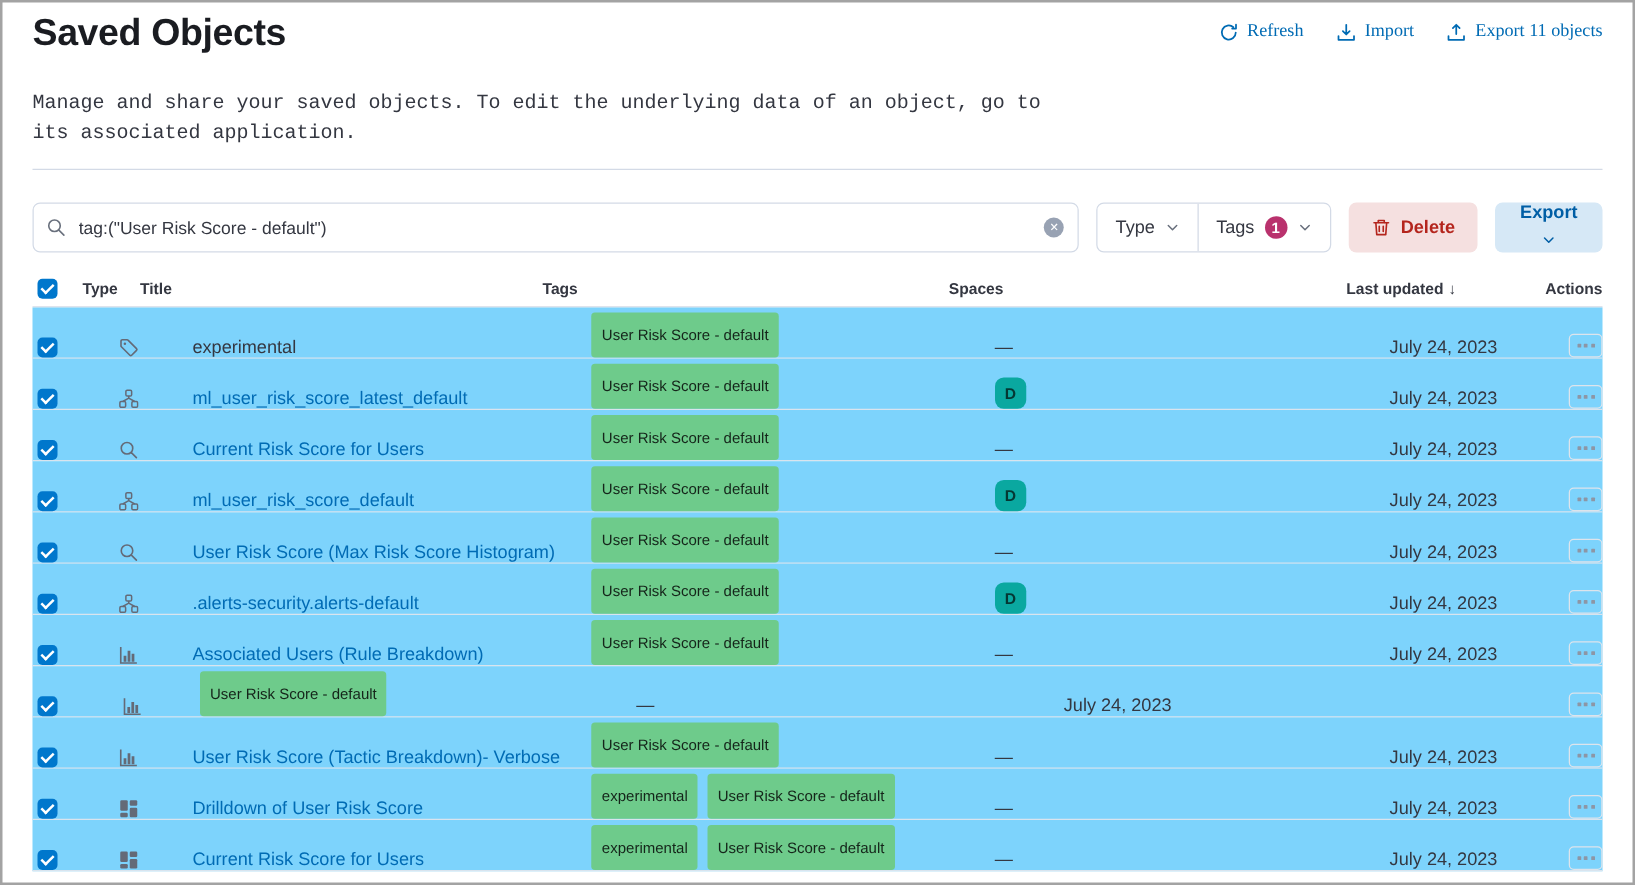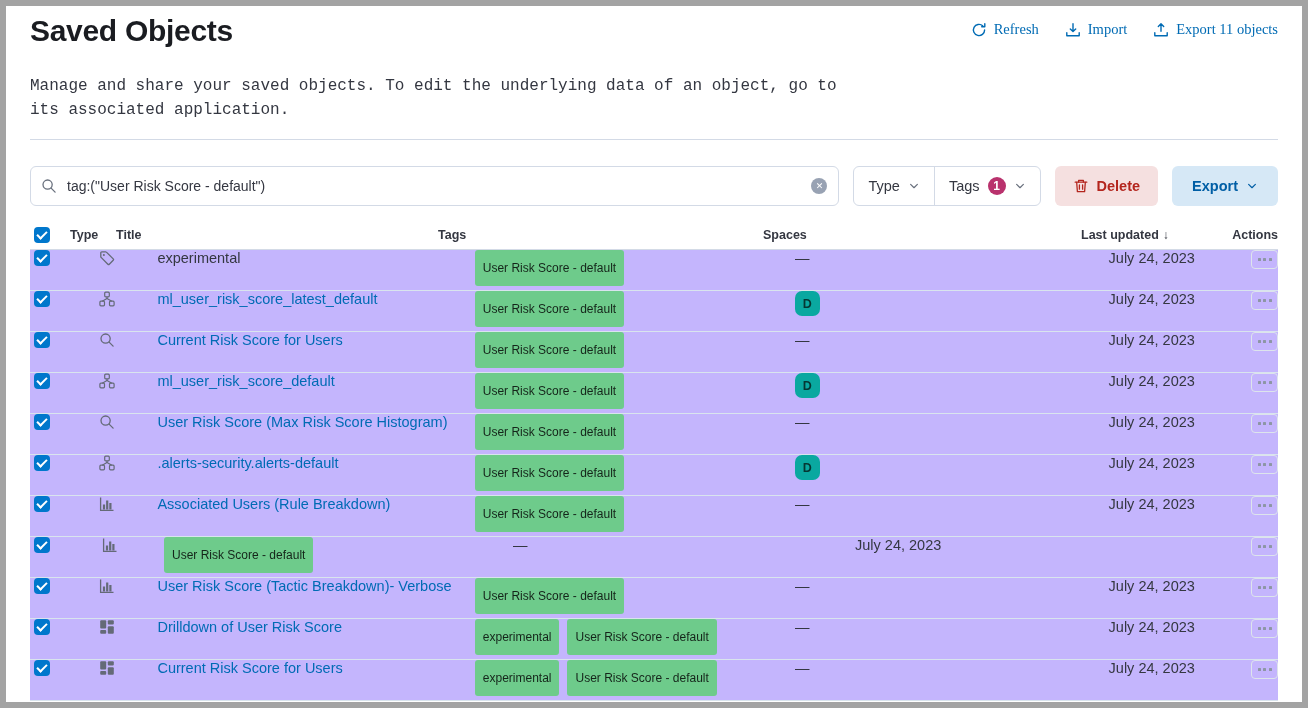--- a/index.html
+++ b/index.html
@@ -1,18 +1,18 @@
 <!DOCTYPE html>
 <html><head>
 <meta charset="utf-8">
 <style>
   * { box-sizing: border-box; margin: 0; padding: 0; }
   html,body { background: #ffffff; }
   body { font-family: "Liberation Sans", "DejaVu Sans", sans-serif; }
-  .screen { width: 1308px; height: 708px; background: #fff; border: 6px solid #a3a3a3; overflow: hidden; }
+  .screen { width: 1308px; height: 708px; background: #fff; border: 2px solid #a3a3a3; overflow: hidden; }
   .inner { padding: 0 24px; }
 
   
   .page-header { display: flex; justify-content: space-between; align-items: flex-start; padding-top: 8px; }
   h1 { font-size: 30px; font-weight: 700; color: #1a1c21; letter-spacing: -0.3px; }
   .header-actions { display: flex; gap: 26px; margin-top: 7px; }
   .hlink { display: flex; align-items: center; gap: 7px; background: none; border: none; color: #006bb4; font-size: 14.5px; font-family: Liberation Serif, serif; cursor: pointer; padding: 0; }
   .icon16 { display: inline-flex; width: 16px; height: 16px; align-items: center; justify-content: center; }
   .hlink .icon16 { color: #006bb4; }
 
@@ -28,27 +28,27 @@
   .clear-btn::after { content: "✕"; color: #fff; font-size: 9px; line-height: 1; }
 
   .filter-group { display: flex; height: 40px; border: 1px solid #d3dae6; border-radius: 6px; background: #fff; overflow: hidden; }
   .filter-btn { display: flex; align-items: center; gap: 8px; padding: 0 14px; background: none; border: none; font-size: 14.5px; color: #343741; font-family: inherit; cursor: pointer; }
   .filter-btn + .filter-btn { border-left: 1px solid #d3dae6; }
   .chev { display: inline-flex; width: 12px; height: 12px; color: #69707d; }
   .count-badge { min-width: 18px; height: 18px; border-radius: 9px; background: #b9326d; color: #fff; font-size: 12px; font-weight: 700; display: flex; align-items: center; justify-content: center; padding: 0 5px; }
 
   .delete-btn { display: flex; align-items: center; gap: 8px; height: 40px; padding: 0 18px; border: none; border-radius: 6px; background: #f5e0e0; color: #b4251d; font-size: 14.5px; font-weight: 600; font-family: inherit; cursor: pointer; }
   .delete-btn .icon16 { color: #b4251d; }
-  .export-btn { display: flex; align-items: center; gap: 8px; height: 40px; padding: 0 20px; border: none; border-radius: 6px; background: #d6e8f6; color: #005ea5; font-size: 14.5px; font-weight: 600; font-family: inherit; cursor: pointer; }
+  .export-btn { display: flex; align-items: center; gap: 8px; height: 40px; padding: 0 20px; border: none; border-radius: 6px; background: #d6e8f6; color: #005ea5; font-size: 14.5px; font-weight: 600; font-family: inherit; cursor: pointer; flex-direction: column; }
   .export-btn .chev { color: #005ea5; }
 
   
   .table { margin-top: 14px; }
   .thead { display: flex; align-items: center; height: 30px; border-bottom: 1px solid #d3dae6; font-size: 12.5px; font-weight: 700; color: #343741; }
-  .row { display: flex; align-items: flex-start; height: 41px; border-bottom: 1px solid #d9e4ee; background: #c4b5fd; font-size: 14.5px; color: #343741; gap: 24px; }
+  .row { display: flex; align-items: flex-end; height: 41px; border-bottom: 1px solid #d9e4ee; background: #7dd3fc; font-size: 14.5px; color: #343741; gap: 24px; }
   .c-cb { width: 36px; display: flex; align-items: center; }
   .c-type { width: 50px; display: flex; align-items: center; padding-left: 12px; }
   .thead .c-type { padding-left: 4px; }
   .c-title { width: 322px; white-space: nowrap; overflow: hidden; }
   .c-tags { width: 325px; display: flex; gap: 8px; align-items: center; }
   .c-spaces { width: 318px; display: flex; align-items: center; }
   .c-date { width: 130px; white-space: nowrap; }
   .c-actions { flex: 1; display: flex; justify-content: flex-end; align-items: center; }
 
   .checkbox { width: 16px; height: 16px; border-radius: 4px; background: #0077cc; position: relative; display: inline-block; margin-left: 4px; border: none; cursor: pointer; }

